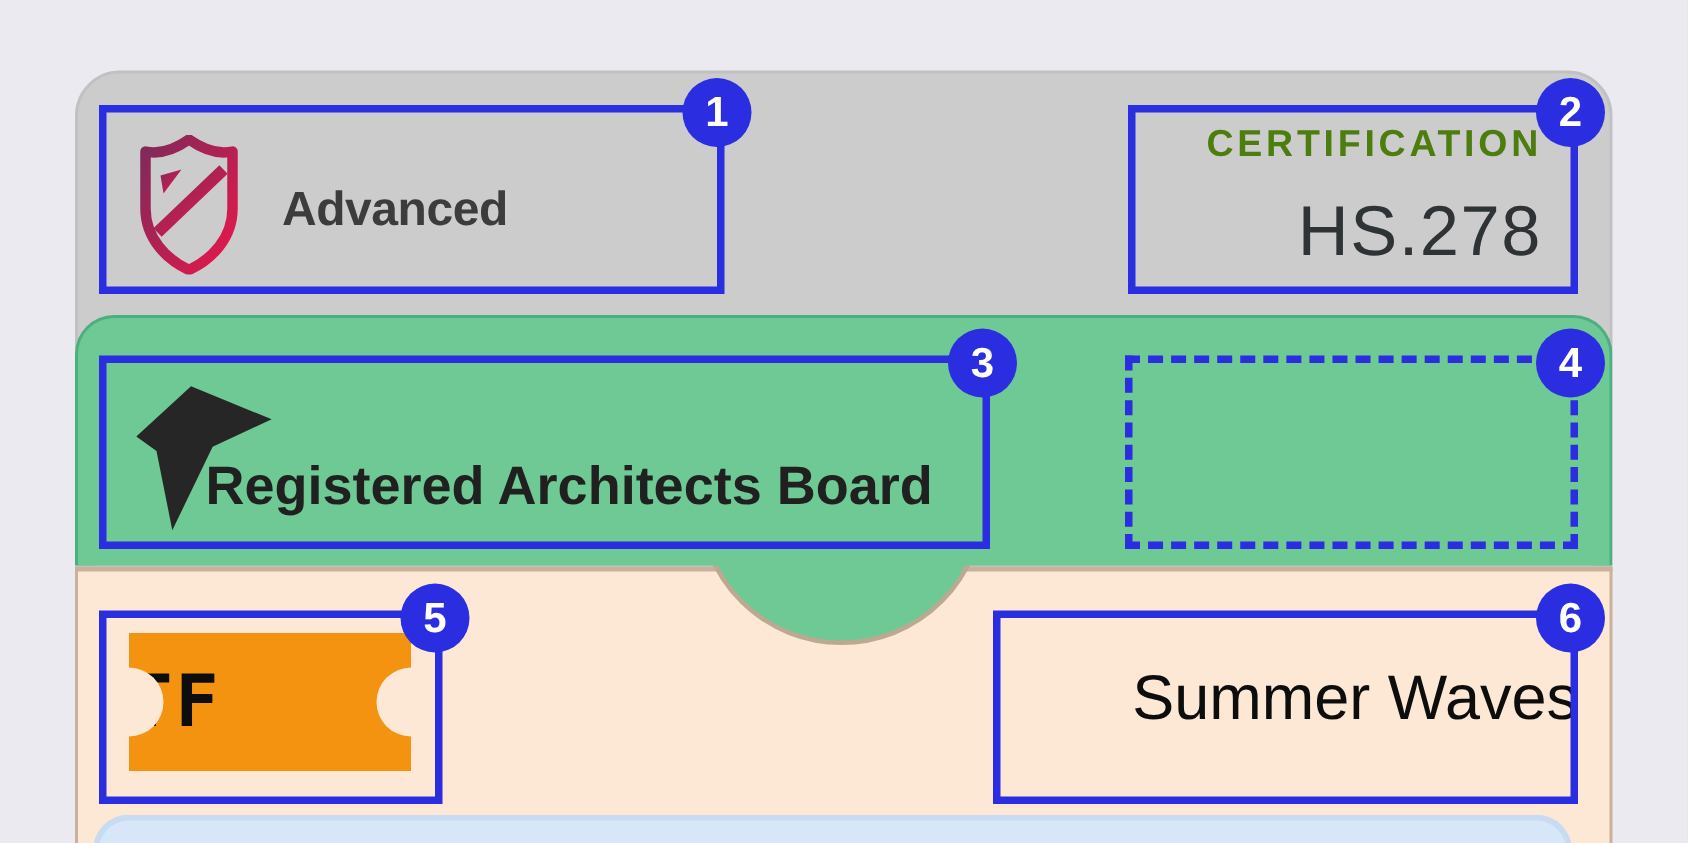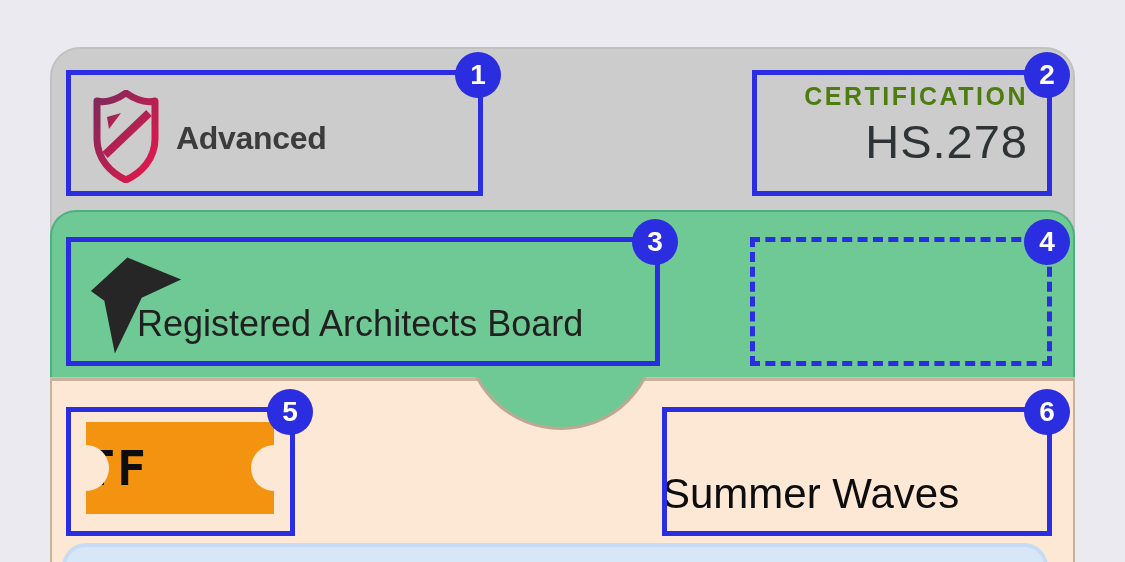--- a/index.html
+++ b/index.html
@@ -12,39 +12,39 @@
   .peach-body { position:absolute; left:50px; top:378px; width:1025px; height:184px;
     background:#fce8d5; border:2px solid #c8b29b; border-top-width:3px; border-bottom:none; }
   .bulge { position:absolute; left:465px; top:238px; width:192px; height:192px;
     background:#6fc994; border:3px solid #bfa892; border-radius:50%; }
   .green-band { position:absolute; left:50px; top:210px; width:1025px; height:167px;
     background:#6fc994; border:2px solid #4bb07f; border-bottom:none; border-radius:26px 26px 0 0; }
   .footer-blue { position:absolute; left:62px; top:543px; width:986px; height:60px;
     background:#d7e7f8; border:4px solid #c7dcf2; border-bottom:none; border-radius:24px 24px 0 0; }
 
   
-  .logo-block { position:absolute; left:92px; top:90px; display:flex; align-items:center; gap:16px; }
+  .logo-block { position:absolute; left:92px; top:90px; display:flex; align-items:center; gap:28px; }
   .logo-text { font-size:32px; font-weight:bold; color:#3c3c3c; line-height:39px; letter-spacing:-0.3px; }
   .cert-block { position:absolute; left:740px; top:82px; width:290px; text-align:right; padding-right:2px; }
   .cert-label { font-size:25px; font-weight:bold; letter-spacing:2.5px; color:#4d7c0f; }
-  .cert-code { font-size:47px; font-weight:normal; color:#2e3335; margin-top:3px; letter-spacing:1px; }
+  .cert-code { font-size:47px; font-weight:normal; color:#2e3335; margin-top:15px; letter-spacing:1px; }
 
   
   .board-icon { position:absolute; left:88px; top:254px; width:96px; height:102px; }
-  .board-label { position:absolute; left:137px; top:303px; font-size:36px; font-weight:normal; color:#1f201f; }
+  .board-label { position:absolute; left:137px; top:303px; font-size:36px; font-weight:bold; color:#1f201f; }
 
   
   .ticket { position:absolute; left:86px; top:422px; width:188px; height:92px; background:#f39310;
     display:flex; align-items:center; }
   .ticket .notch { position:absolute; width:46px; height:46px; border-radius:50%; background:#fce8d5; top:23px; }
   .ticket .notch.left { left:-23px; }
   .ticket .notch.right { right:-23px; }
   .ticket-code { font-family:"DejaVu Sans Mono", monospace; font-size:48px; font-weight:bold; color:#0d0d0d; letter-spacing:2px; }
-  .event-name { position:absolute; left:662px; top:441px; width:390px; text-align:left;
-    font-size:42px; color:#0d0d0d;margin-top:29px; }
+  .event-name { position:absolute; left:662px; top:441px; width:390px; text-align:right;
+    font-size:42px; color:#0d0d0d; }
 
   
   .abox { position:absolute; border:5px solid #2a2de0; }
   .abox.dashed { border-style:dashed; }
   .badge { position:absolute; top:-23px; right:-23px; width:46px; height:46px; border-radius:50%;
     background:#2a2de0; color:#ffffff; font-size:28px; font-weight:bold;
     display:flex; align-items:center; justify-content:center; }
   .abox1 { left:66px;  top:70px;  width:417px; height:126px; }
   .abox2 { left:752px; top:70px;  width:300px; height:126px; }
   .abox3 { left:66px;  top:237px; width:594px; height:129px; }

